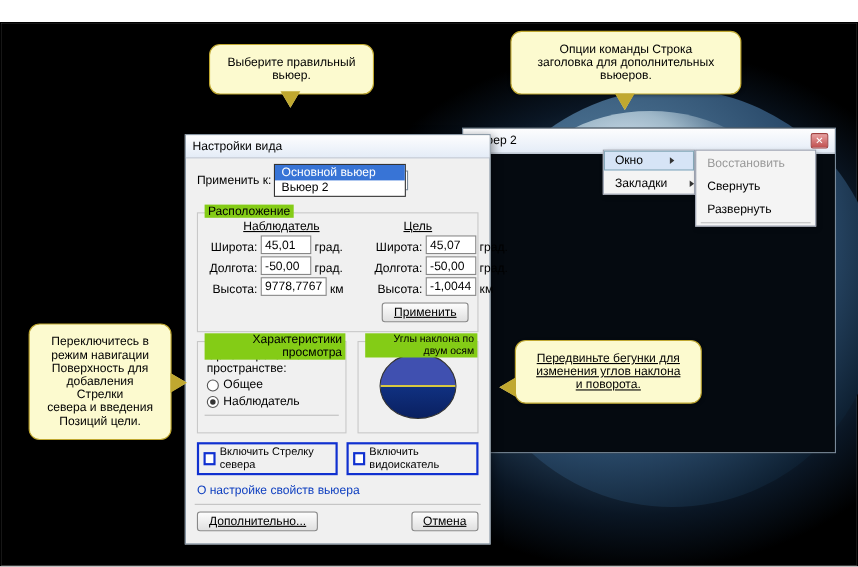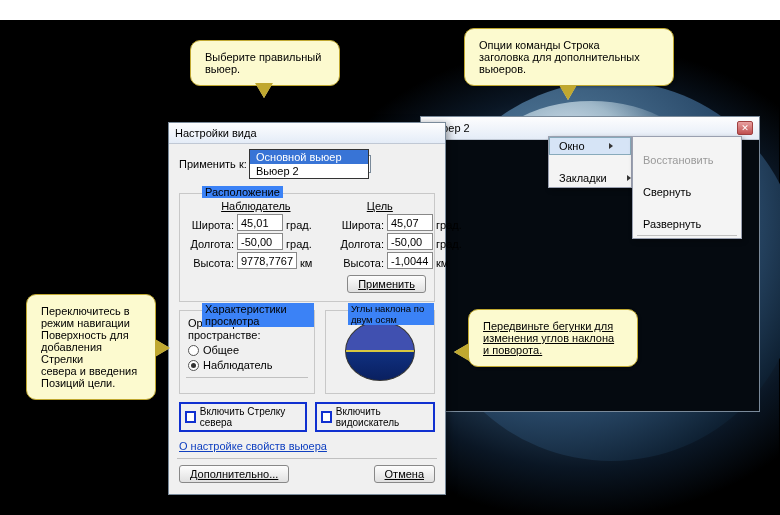--- a/index.html
+++ b/index.html
@@ -18,21 +18,21 @@
   .earth-bg::after {
     content: ""; position: absolute; left: 480px; top: 80px; width: 220px; height: 140px;
     background: radial-gradient(ellipse at 40% 30%, rgba(230,240,250,0.9) 0%, rgba(200,220,230,0.7) 30%, transparent 60%);
     border-radius: 50%;
   }
   .continent {
     position: absolute; background: #3a5a40; border-radius: 40% 50% 45% 55%;
   }
   .callout {
     position: absolute; background: #fcfacf; border: 1px solid #c0a830;
-    border-radius: 10px; padding: 10px 14px; font-size: 11px; 
+    border-radius: 10px; padding: 10px 14px; font-size: 11px; text-align: center;
     box-shadow: 1px 1px 3px rgba(0,0,0,0.3); z-index: 100;
   }
   .callout-tail {
     position: absolute; width: 0; height: 0;
   }
   .tail-down { border-left: 8px solid transparent; border-right: 8px solid transparent; border-top: 14px solid #fcfacf; }
   .tail-down::before { content:""; position:absolute; left:-9px; top:-15px; border-left: 9px solid transparent; border-right: 9px solid transparent; border-top: 15px solid #c0a830; z-index:-1;}
   .tail-right { border-top: 8px solid transparent; border-bottom: 8px solid transparent; border-left: 14px solid #fcfacf; }
   .tail-right::before { content:""; position:absolute; left:-15px; top:-9px; border-top: 9px solid transparent; border-bottom: 9px solid transparent; border-left: 15px solid #c0a830; z-index:-1;}
   .tail-left { border-top: 8px solid transparent; border-bottom: 8px solid transparent; border-right: 14px solid #fcfacf; }
@@ -62,53 +62,53 @@
     content: ""; position: absolute; right: 2px; top: 2px; width: 12px; height: 12px;
     background: linear-gradient(#f0f0f0,#d0d0d0); border: 1px solid #888;
   }
   .combo-arrow { position: absolute; right: 5px; top: 6px; border-left:3px solid transparent; border-right:3px solid transparent; border-top:4px solid #333; }
   .dropdown {
     position: absolute; background: #fff; border: 1px solid #333; font-size: 11px; z-index: 50;
   }
   .dd-item { padding: 1px 6px; white-space: nowrap; }
   .dd-sel { background: #3874d6; color: #fff; }
   .fieldset { border: 1px solid #c8c8c8; padding: 6px 8px 8px; margin: 4px 0; position: relative; }
-  .fs-legend { position: absolute; top: -8px; left: 22px; background: #3b82f6; padding: 0 3px; font-size: 11px; }
+  .fs-legend { position: absolute; top: -8px; left: 6px; background: #84cc16; padding: 0 3px; font-size: 11px; text-align: right; }
   input.txt {
     border: 1px solid #888; background: #fff; height: 17px; font-size: 11px; padding: 1px 3px;
   }
   .btn {
     background: linear-gradient(#fdfdfd,#e0e0e0); border: 1px solid #888; border-radius: 3px;
     padding: 2px 10px; font-size: 11px; text-decoration: underline;
   }
   .chk { width: 12px; height: 12px; border: 2px solid #1030d0; background: #fff; display: inline-block; }
   .chk-wrap { border: 2px solid #1030d0; padding: 2px 4px; display: inline-flex; align-items: center; gap: 4px; }
   .radio { width: 11px; height: 11px; border: 1px solid #555; border-radius: 50%; display:inline-flex; align-items:center; justify-content:center; background:#fff;}
   .radio.checked::after { content:""; width:5px; height:5px; background:#333; border-radius:50%; }
-  .link { color: #1040c0; text-decoration: underline; font-size: 11px; }
+  .link { color: #1040c0; font-size: 11px; }
   .hr { border: none; border-top: 1px solid #c0c0c0; margin: 6px -2px; }
 
   
   .attitude {
     width: 70px; height: 60px; border: 1px solid #333; border-radius: 50%;
     background: linear-gradient(#4050b0 0%, #4050b0 48%, #d8c840 48%, #d8c840 52%, #103080 52%, #0a2060 100%);
     margin: 4px auto;
   }
 
   
   .viewer2 {
     position: absolute; left: 420px; top: 116px; width: 340px; height: 296px;
     background: #050a10; border: 1px solid #7a8a9a;
   }
   .viewer2 .dlg-title { background: linear-gradient(#fdfdfe,#e4ecf7); }
   .menu-panel {
     position: absolute; background: #f4f4f4; border: 1px solid #9aa0b0; font-size: 11px;
     box-shadow: 2px 2px 5px rgba(0,0,0,0.3);
   }
-  .menu-item { padding: 17px 18px 3px 10px; white-space: nowrap; display:flex; justify-content:space-between; gap:20px;}
+  .menu-item { padding: 6px 18px 3px 10px; white-space: nowrap; display:flex; justify-content:space-between; gap:20px;}
   .menu-item.hover { background: #d6e4f6; border:1px solid #8ab; padding:2px 17px 2px 9px;}
   .menu-item .arr { border-left:4px solid #333; border-top:3px solid transparent; border-bottom:3px solid transparent; align-self:center;}
   .menu-sep { border-top:1px solid #c0c0c0; margin:2px 4px; }
   .disabled { color:#999; }
 
   .col2 { display:flex; gap:10px; }
   .unit { font-size:11px; width:28px; }
   .grid-row { display:flex; align-items:flex-end; gap:3px; margin:2px 0;}
   .flbl { width:46px; text-align:right; font-size:11px;}
 </style>

